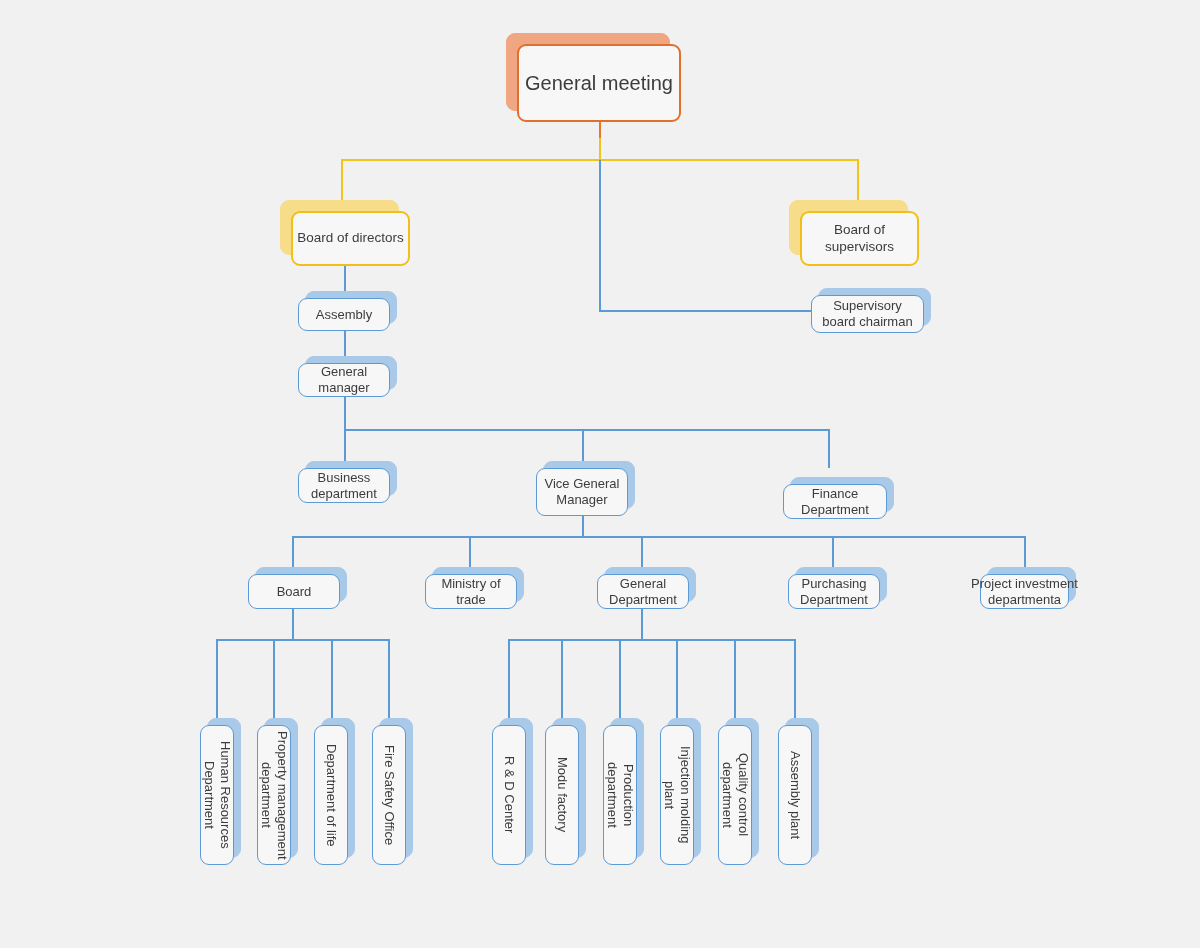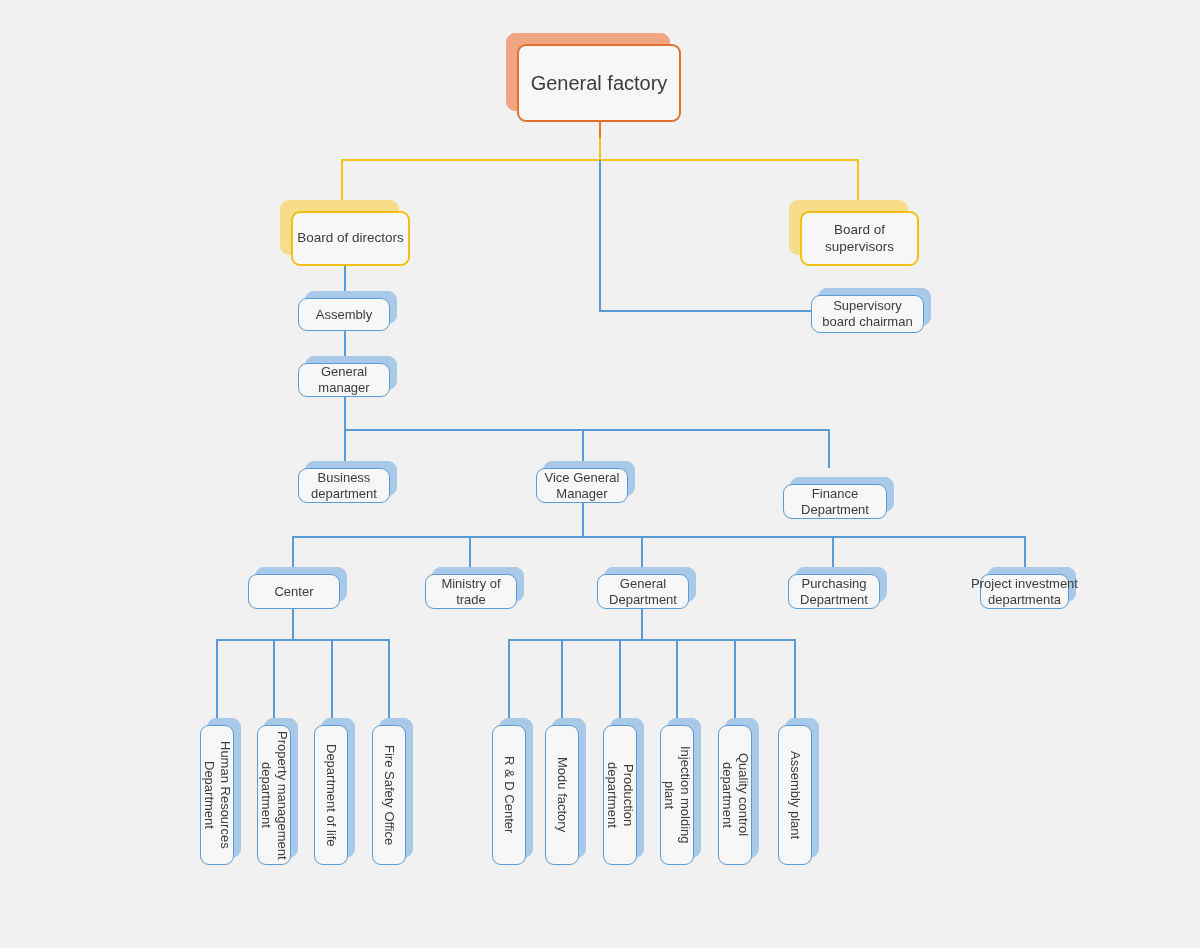--- a/index.html
+++ b/index.html
@@ -154,21 +154,21 @@
   <div class="line h" style="left:508px; top:639px; width:288px;"></div>
   <div class="line v" style="left:508px; top:639px; height:86px;"></div>
   <div class="line v" style="left:561px; top:639px; height:86px;"></div>
   <div class="line v" style="left:619px; top:639px; height:86px;"></div>
   <div class="line v" style="left:676px; top:639px; height:86px;"></div>
   <div class="line v" style="left:734px; top:639px; height:86px;"></div>
   <div class="line v" style="left:794px; top:639px; height:86px;"></div>
 
   <div class="node orange" style="left:517px; top:44px; width:164px; height:78px;">
     <div class="shadow"></div>
-    <div class="card t-root">General factory</div>
+    <div class="card t-root">General meeting</div>
   </div>
 
   <div class="node yellow" style="left:800px; top:211px; width:119px; height:55px;">
     <div class="shadow"></div>
     <div class="card t-lvl2">Board of<br>supervisors</div>
   </div>
 
   <div class="node yellow" style="left:291px; top:211px; width:119px; height:55px;">
     <div class="shadow"></div>
     <div class="card t-lvl2">Board of directors</div>
@@ -187,33 +187,33 @@
   <div class="node blue" style="left:298px; top:363px; width:92px; height:34px;">
     <div class="shadow"></div>
     <div class="card t-std">General<br>manager</div>
   </div>
 
   <div class="node blue" style="left:298px; top:468px; width:92px; height:35px;border-radius:12px;">
     <div class="shadow"></div>
     <div class="card t-std">Business<br>department</div>
   </div>
 
-  <div class="node blue" style="left:536px; top:468px; width:92px; height:35px;">
+  <div class="node blue" style="left:536px; top:468px; width:92px; height:48px;">
     <div class="shadow"></div>
     <div class="card t-std">Vice General<br>Manager</div>
   </div>
 
   <div class="node blue" style="left:783px; top:484px; width:104px; height:35px;">
     <div class="shadow"></div>
     <div class="card t-std">Finance<br>Department</div>
   </div>
 
   <div class="node blue" style="left:248px; top:574px; width:92px; height:35px;">
     <div class="shadow"></div>
-    <div class="card t-std">Center</div>
+    <div class="card t-std">Board</div>
   </div>
 
   <div class="node blue" style="left:425px; top:574px; width:92px; height:35px;">
     <div class="shadow"></div>
     <div class="card t-std">Ministry of<br>trade</div>
   </div>
 
   <div class="node blue" style="left:597px; top:574px; width:92px; height:35px;">
     <div class="shadow"></div>
     <div class="card t-std">General<br>Department</div>

